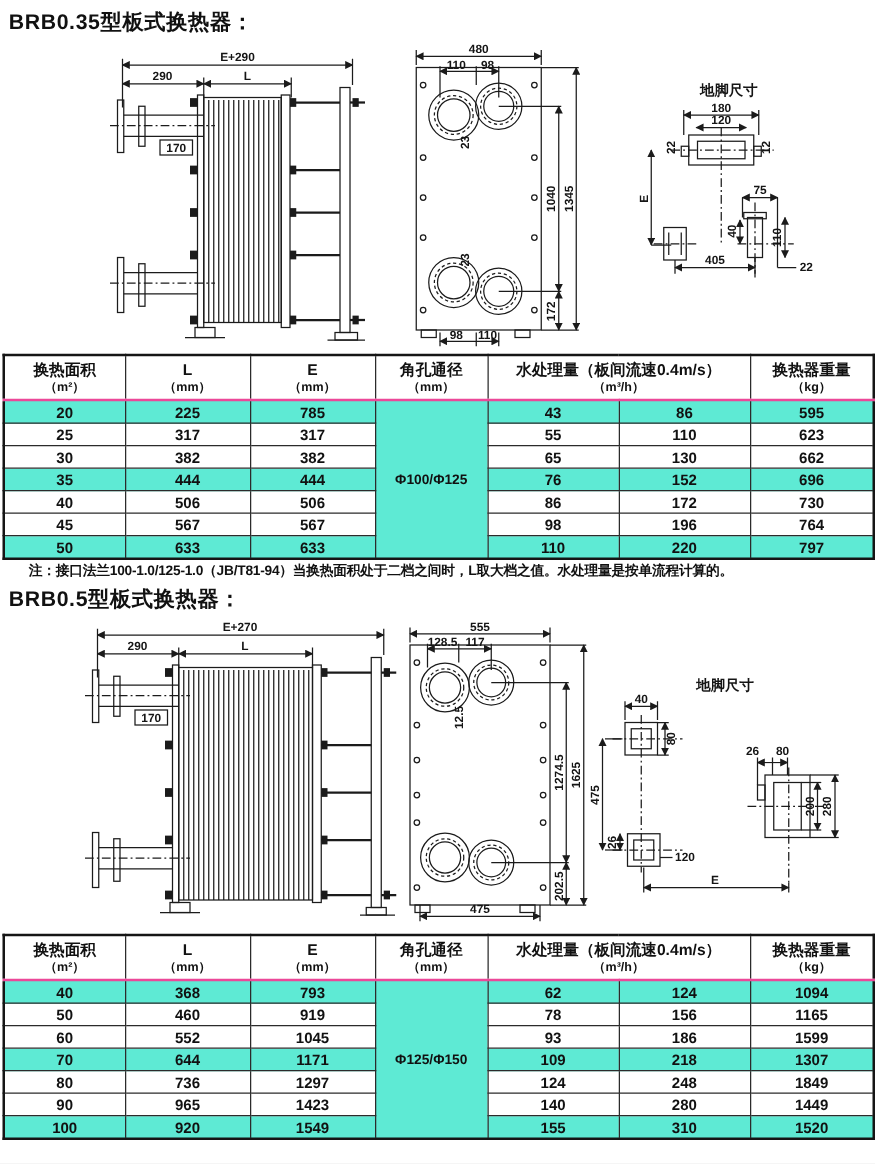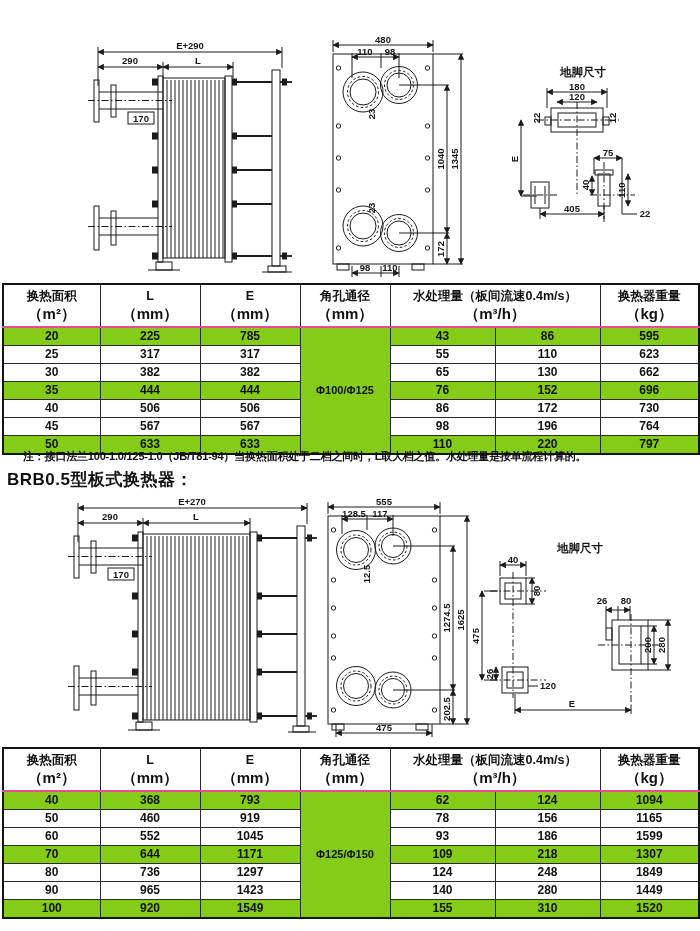--- a/index.html
+++ b/index.html
@@ -14,38 +14,39 @@
   .ln{stroke:#1b1b1b;fill:none;stroke-width:1;}
   .thick{stroke-width:1.8;}
   .dash{stroke-dasharray:7 2.5 1.5 2.5;}
   .bdash{stroke-dasharray:2.6 2.2;}
   .fillb{fill:#1b1b1b;stroke:none;}
   table.spec{position:absolute;left:2px;width:696px;border-collapse:collapse;table-layout:fixed;
              background:#fff;border:2px solid #151515;}
   table.spec th,table.spec td{border:1px solid #2b2b2b;text-align:center;font-weight:bold;padding:0;}
   table.spec th{font-size:12.5px;line-height:1.3;padding:3px 0 2px;}
   table.spec thead tr{border-bottom:2px solid #ec4899;}
-  table.spec .unit{font-size:15px;font-weight:bold;}
+  table.spec .unit{font-size:10px;font-weight:bold;}
   table.spec td{font-size:12px;height:17px;}
-  table.spec tr.shade td{background:#84cc16;}
+  table.spec tr.shade td{background:#5eead4;}
   table.spec td.port{background:#ffffff;font-size:11px;}
 </style>
 </head>
 <body>
 
 <svg width="0" height="0" style="position:absolute" aria-hidden="true">
   <defs>
     <marker id="arw" viewBox="0 0 10 10" refX="9" refY="5" markerWidth="6.5" markerHeight="6.5" orient="auto-start-reverse">
       <path d="M0 0L10 5L0 10z" fill="#1b1b1b"></path>
     </marker>
   </defs>
 </svg>
 
 <div class="page">
 
+  <div class="sec-title" style="top:6px">BRB0.35型板式换热器：</div>
 
   <svg class="drw" style="left:84px;top:40px" width="212" height="236" viewBox="0 0 212 236">
     <g class="ln">
       <line x1="14" y1="12" x2="198" y2="12" marker-start="url(#arw)" marker-end="url(#arw)"></line>
       <line x1="14" y1="7" x2="14" y2="46"></line>
         <line x1="198" y1="7" x2="198" y2="28"></line>
       <line x1="14" y1="27" x2="79" y2="27" marker-start="url(#arw)" marker-end="url(#arw)"></line>
       <line x1="79" y1="22" x2="79" y2="38"></line>
       <line x1="79" y1="27" x2="149" y2="27" marker-start="url(#arw)" marker-end="url(#arw)"></line>
       <line x1="149" y1="22" x2="149" y2="38"></line>

